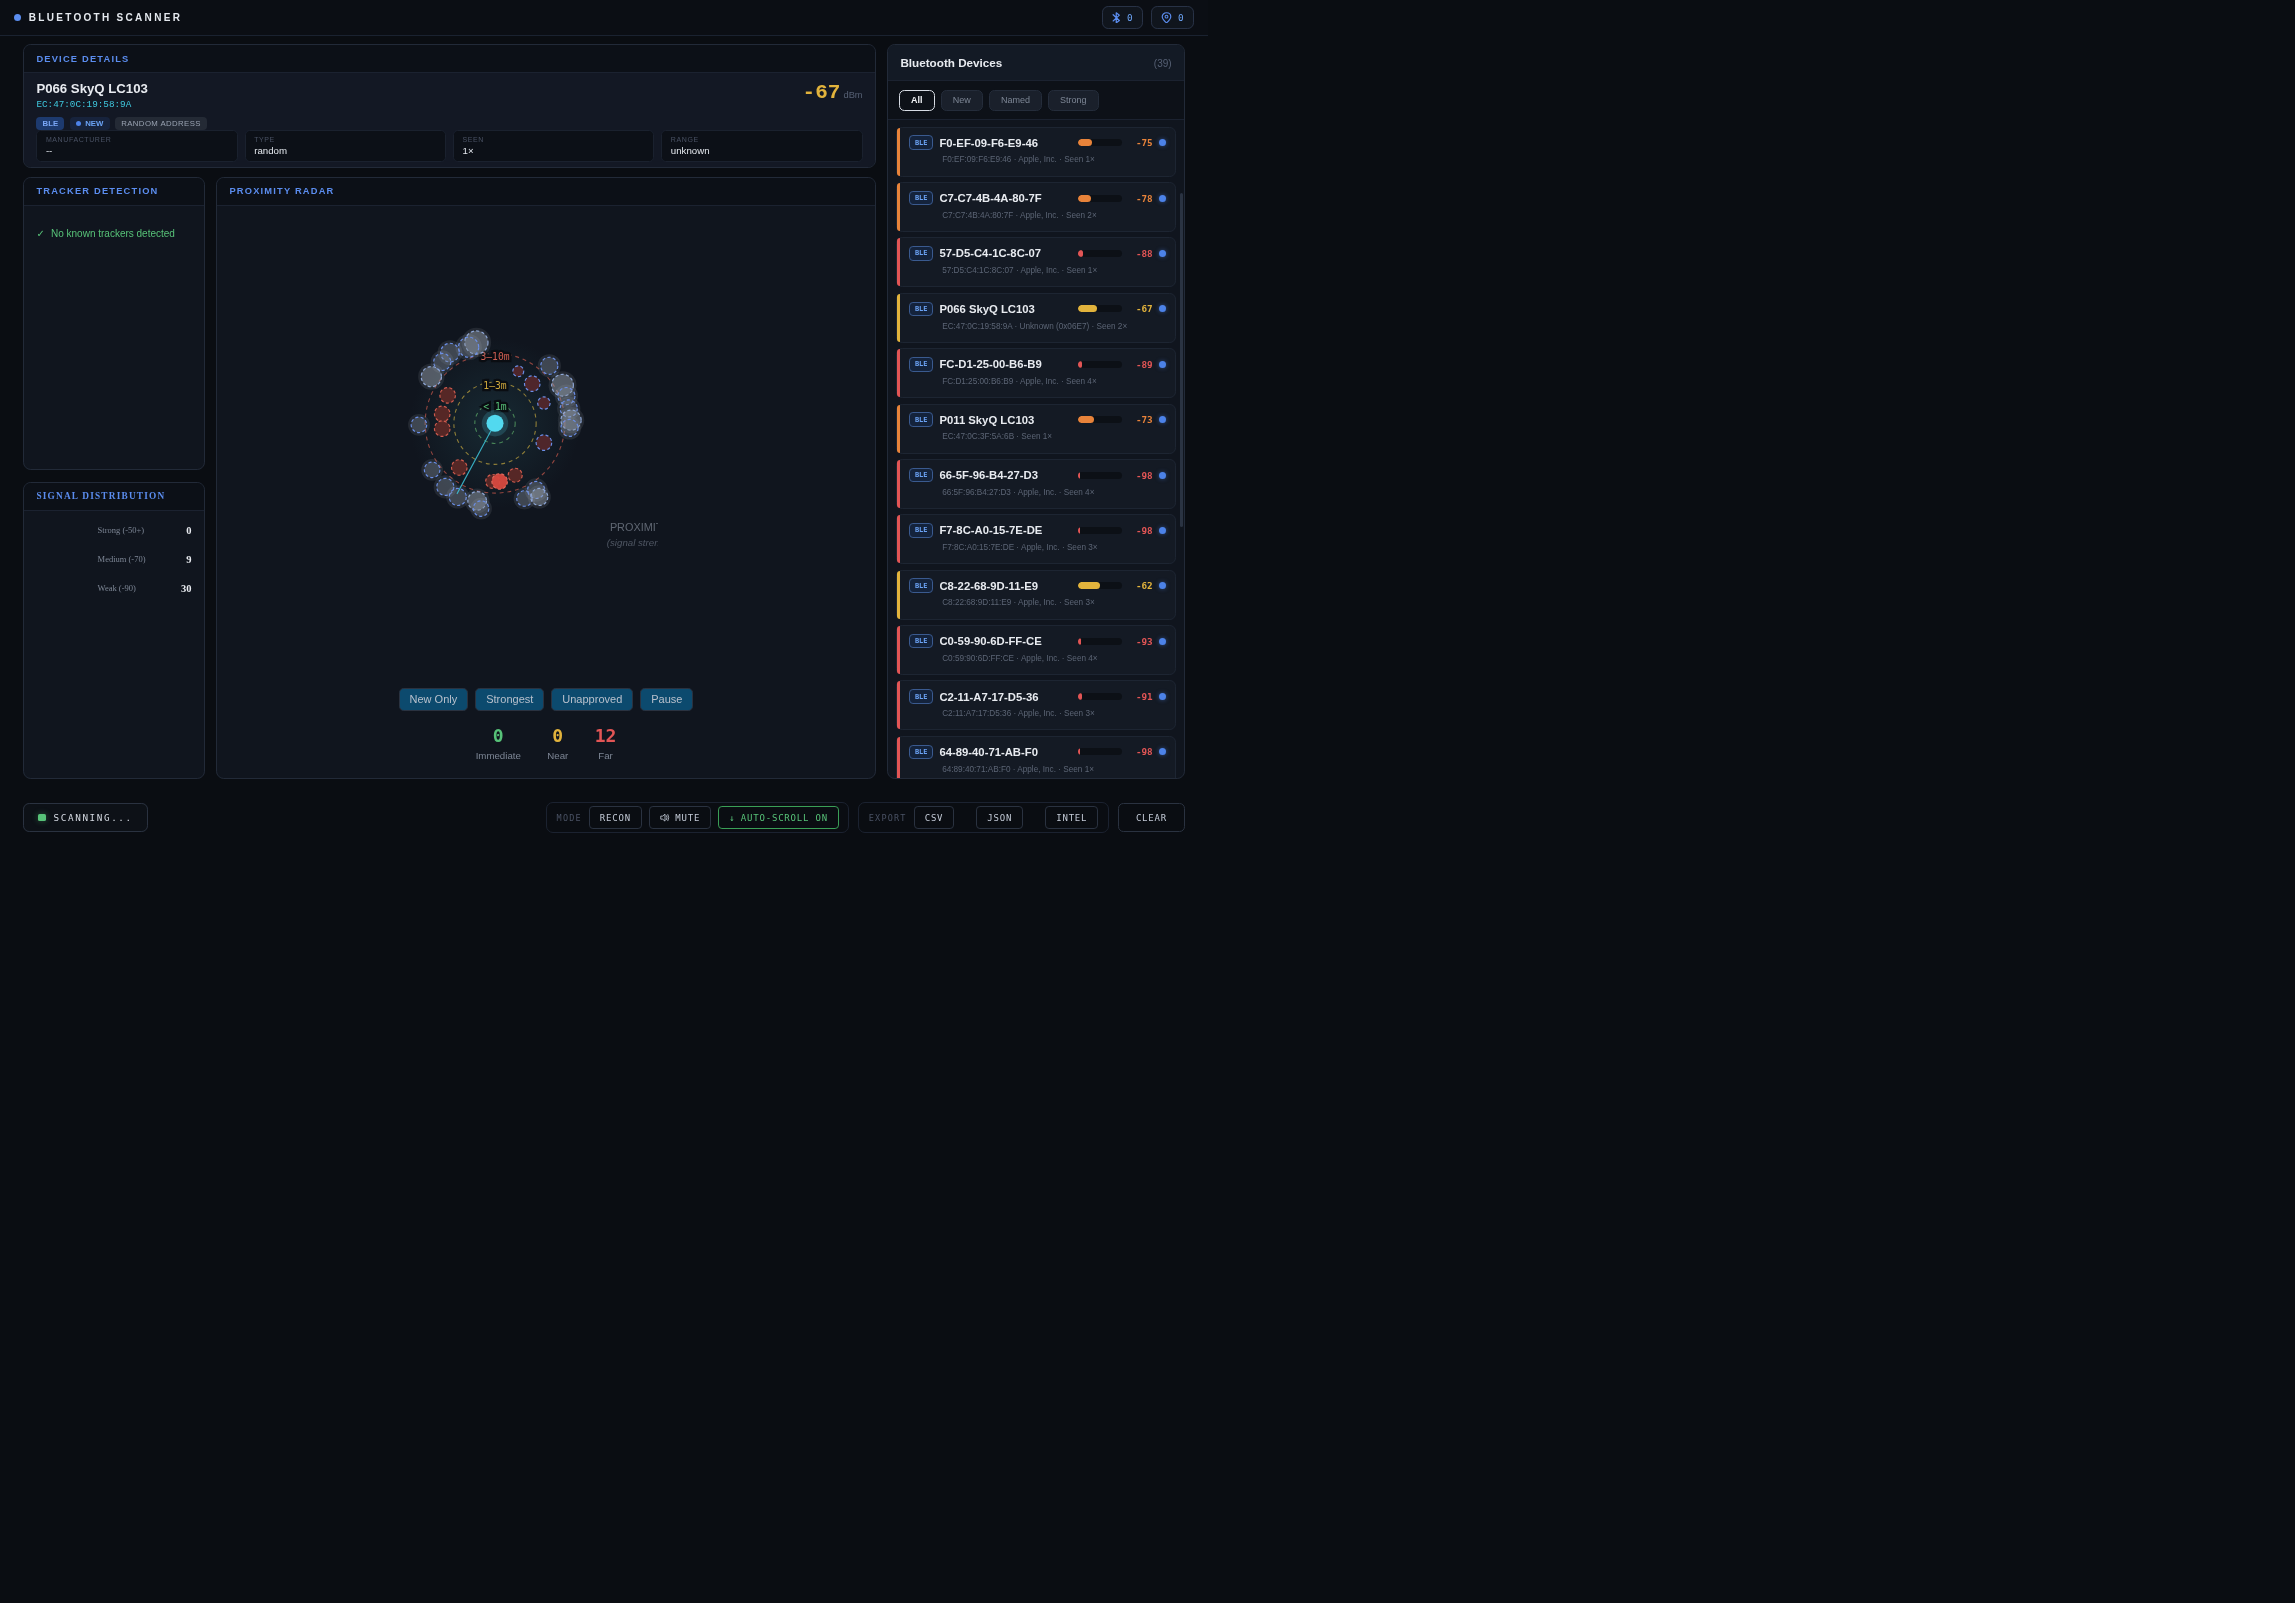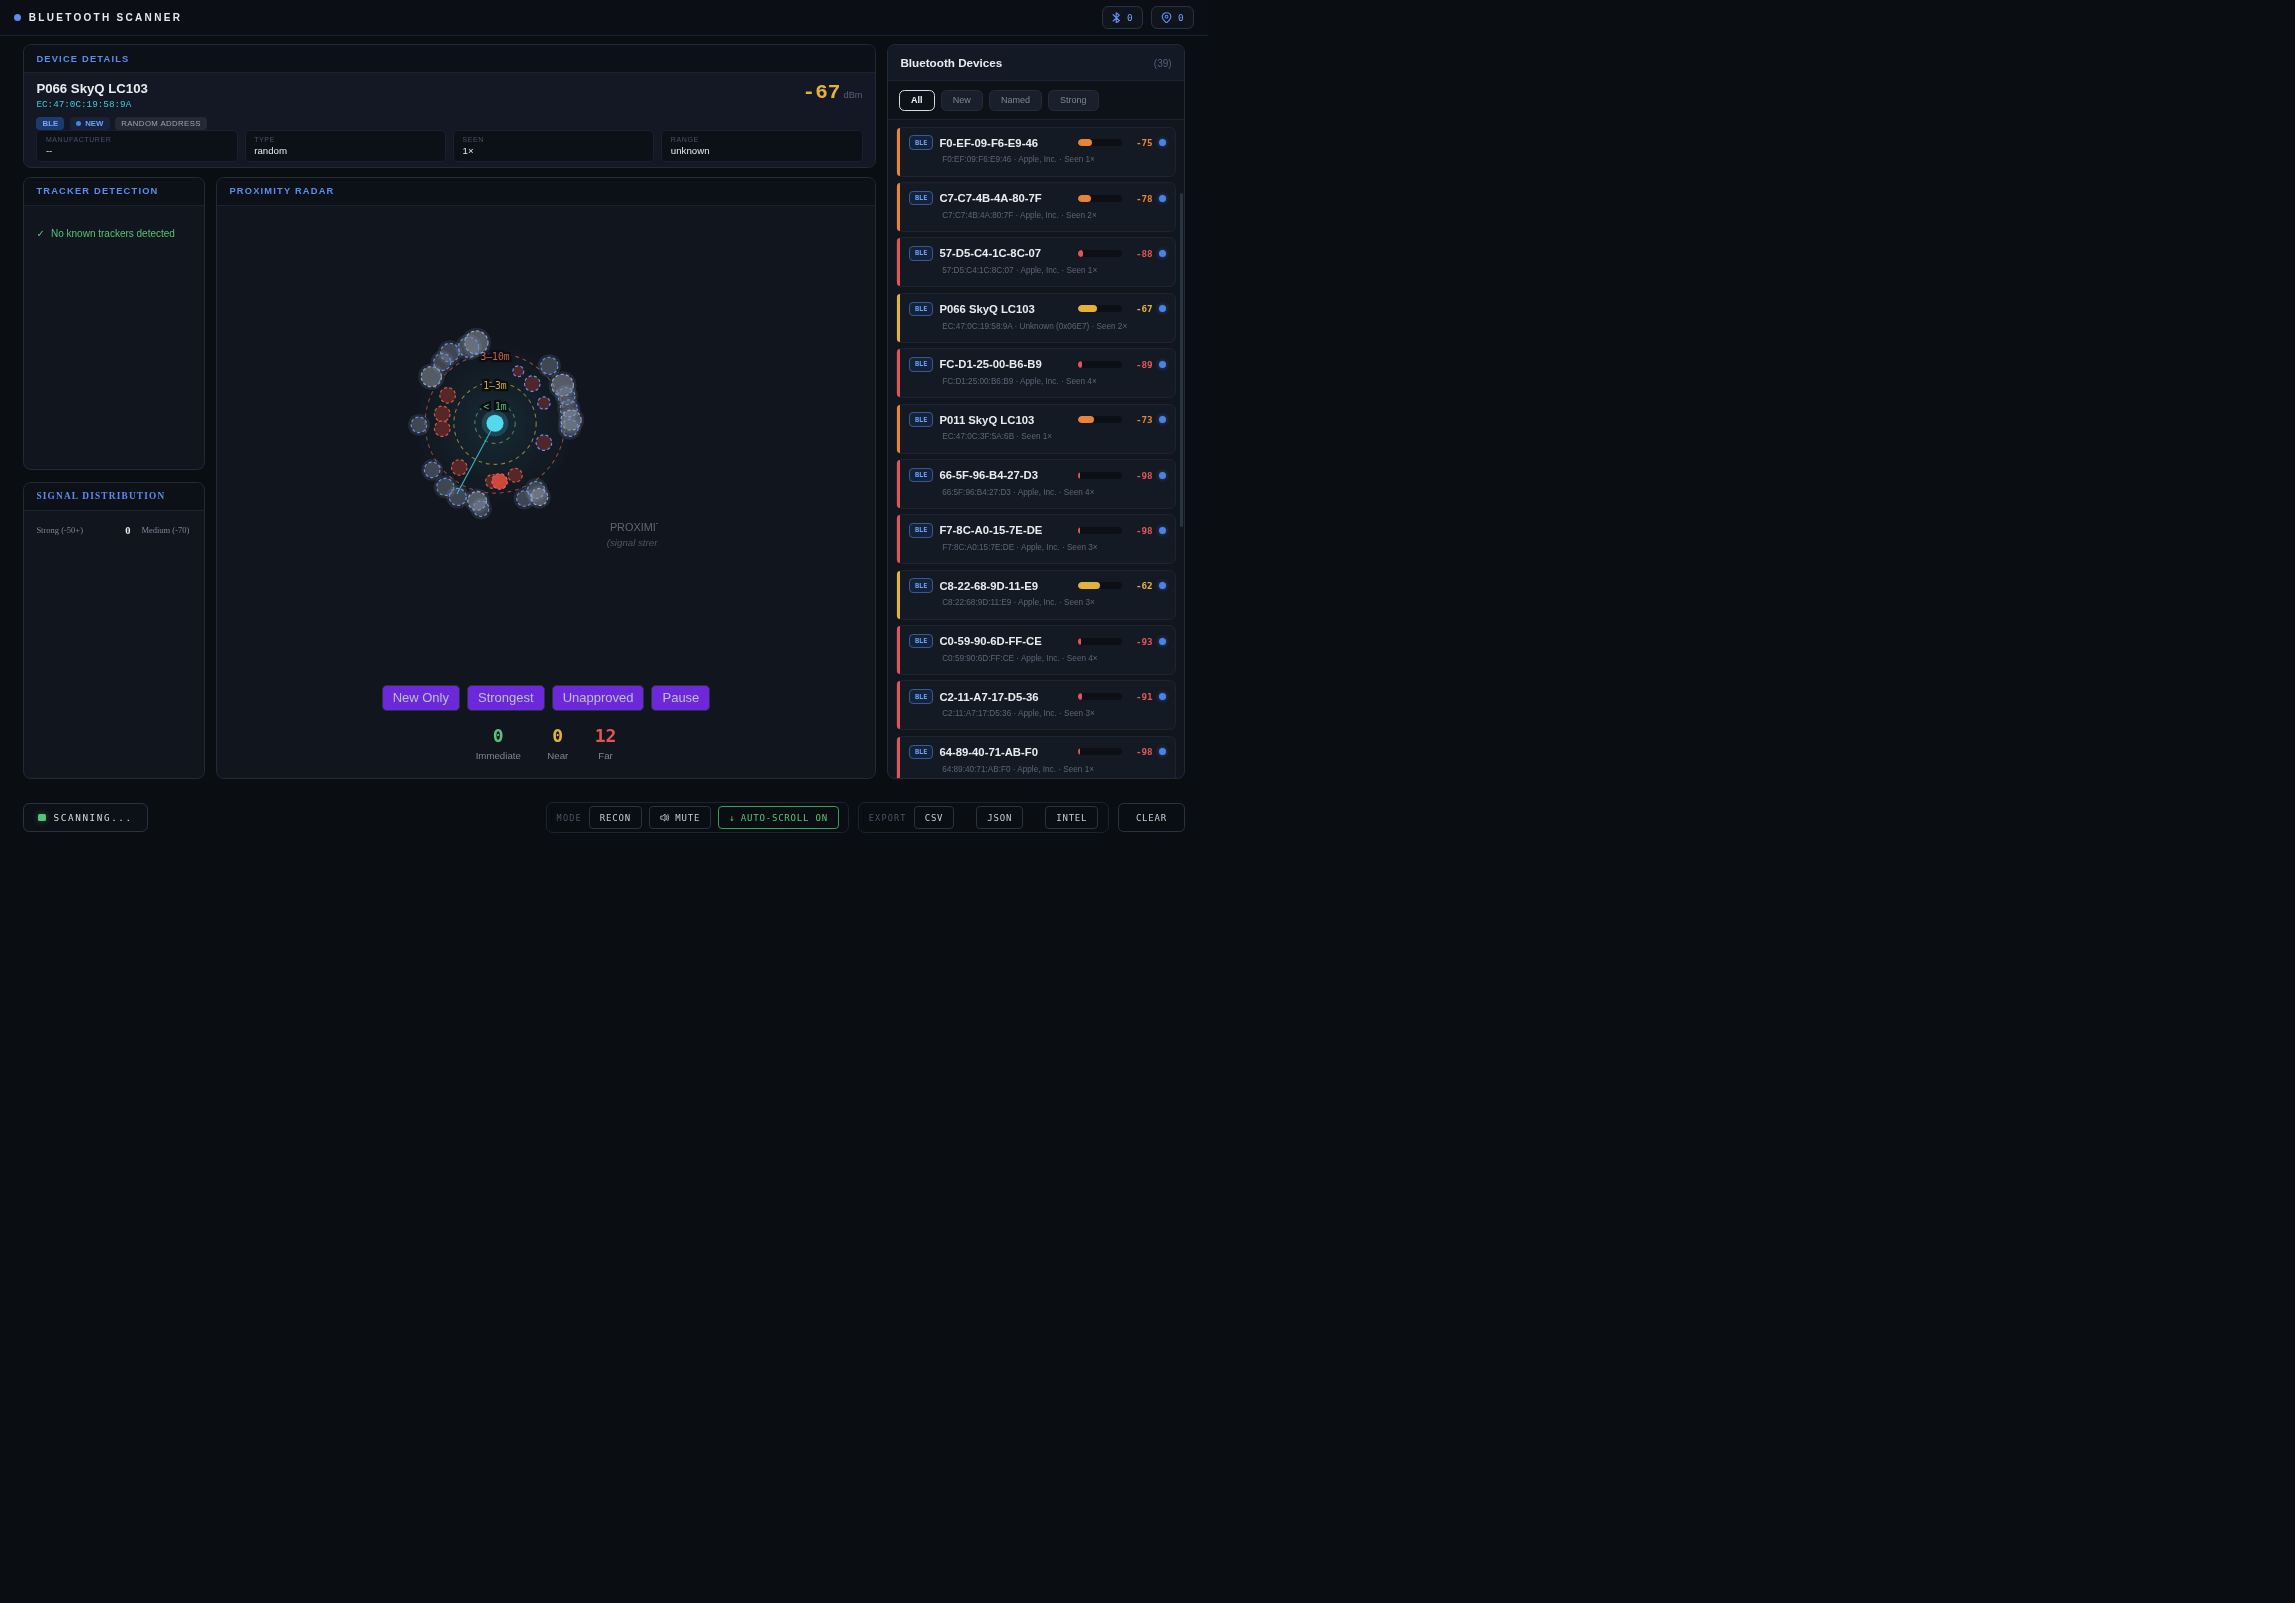--- a/index.html
+++ b/index.html
@@ -52,33 +52,33 @@
   .fields{display:flex;gap:7px;margin-top:auto;}
   .field{flex:1;background:#0c1017;border:0.8px solid #1a212e;border-radius:4.7px;padding:4.7px 8.5px;}
   .field .fl{font-size:7px;letter-spacing:0.6px;color:#4a5264;}
   .field .fv{font-size:9.7px;color:#e4e8ee;margin-top:2.3px;}
 
   .row2{display:flex;gap:11px;margin-top:8.5px;flex:1;min-height:0;}
   .mini-col{width:182px;flex:none;display:flex;flex-direction:column;gap:12.4px;}
   .tracker{height:293px;display:flex;flex-direction:column;}
   .tracker-body{padding:22px 12.4px;font-size:10px;color:var(--green);display:flex;gap:6.2px;}
   .sig{flex:1;display:flex;flex-direction:column;font-family:Liberation Serif, serif;}
-  .sig-body{padding:14px 12.4px;display:flex;flex-direction:row;gap:11px;align-items:flex-end;}
+  .sig-body{padding:14px 12.4px;display:flex;flex-direction:column;gap:18px;align-items:flex-end;}
   .sig-row{display:flex;align-items:center;}
   .sig-row .sl{width:71px;font-size:8.5px;color:#7d8695;}
   .sig-track{flex:1;height:11px;background:#171d28;border-radius:5.4px;overflow:hidden;}
   .sig-fill{height:100%;border-radius:5.4px;}
   .sig-row .sv{width:23px;text-align:right;font-size:10.5px;font-weight:bold;}
 
   
   .radar{flex:1;display:flex;flex-direction:column;position:relative;}
   .radar-stage{flex:1;position:relative;}
   .radar-stage svg{position:absolute;left:115px;top:62px;}
   .radar-btns{display:flex;justify-content:center;gap:7px;padding-bottom:3.1px;}
-  .rbtn{border:0.8px solid #2a3240;background:#6d28d9;color:#b8c0cc;font-size:13px;
+  .rbtn{border:0.8px solid #2a3240;background:#0c4a6e;color:#b8c0cc;font-size:11px;
         border-radius:4.7px;padding:4.7px 10px;}
   .radar-counts{display:flex;justify-content:center;gap:26.4px;padding:11px 0 17px;text-align:center;}
   .rcount .num{font-size:18px;font-weight:bold;font-family:"DejaVu Sans Mono",monospace;}
   .rcount .lbl{font-size:9.7px;color:#7d8695;margin-top:3.9px;}
 
   
   .sidebar{display:flex;flex-direction:column;background:var(--panel);border:0.8px solid var(--border);
            border-radius:7.8px;overflow:hidden;position:relative;}
   .sb-head{display:flex;align-items:baseline;padding:11px 12.4px;background:#131a25;border-bottom:0.8px solid var(--border-soft);}
   .sb-title{font-size:11.7px;font-weight:bold;}

